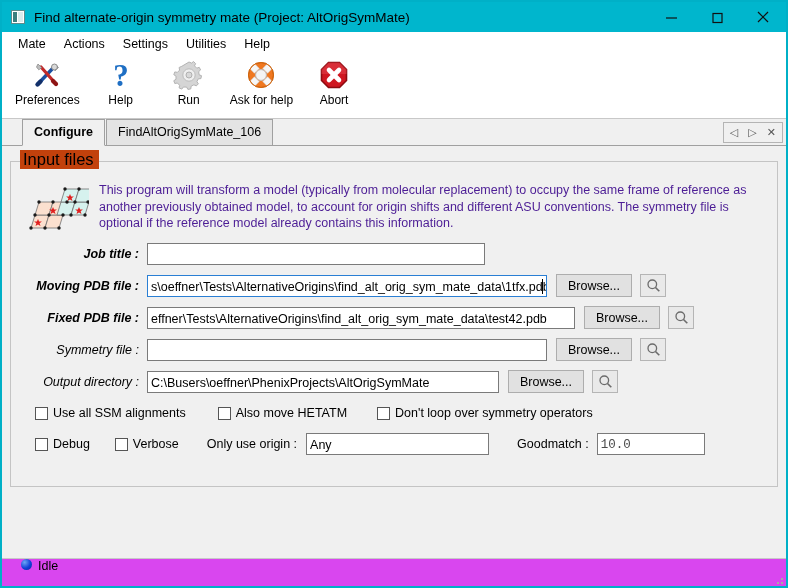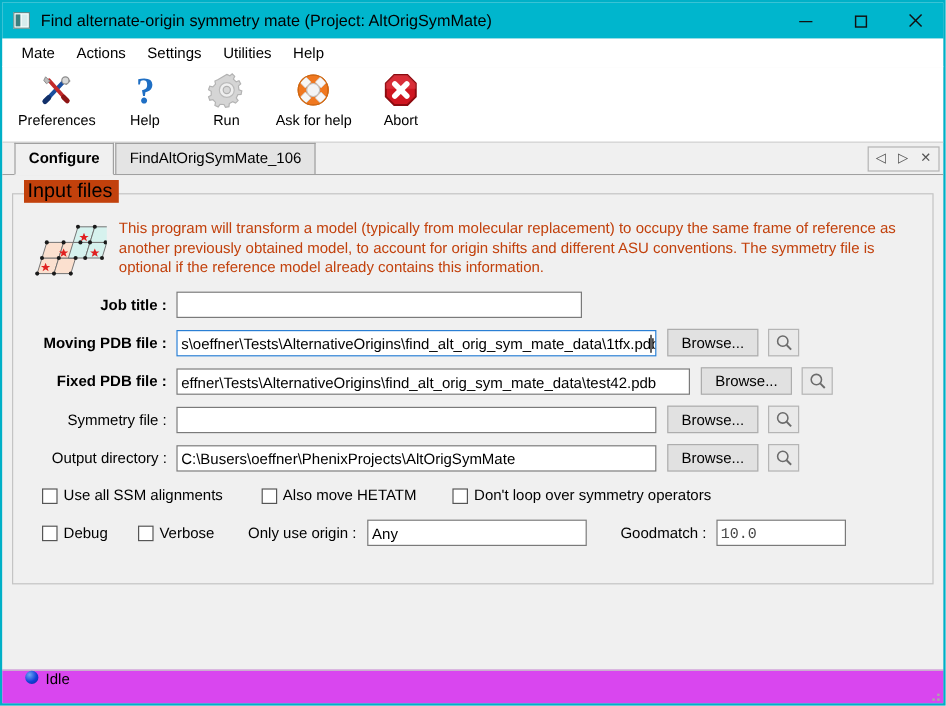--- a/index.html
+++ b/index.html
@@ -58,21 +58,21 @@
   .tbtn{
     width:auto;min-width:54px;padding:2px 7px 0 7px;
     display:flex;flex-direction:column;align-items:center;
   }
   .tbico{height:34px;width:34px;display:flex;align-items:center;justify-content:center;}
   .tblab{font-size:12px;color:#000;margin-top:1px;white-space:nowrap;}
   .tbtn.disabled .tblab{color:#000;}
   
   .tabstrip{
     flex:0 0 25px;background:#f0f0f0;display:flex;align-items:flex-end;
-    position:relative;padding-left:10px;
+    position:relative;padding-left:20px;
     border-bottom:1px solid #a0a0a0;
   }
   .tab{
     font-size:12.5px;padding:4px 11px 4px 11px;height:17px;box-sizing:content-box;
     line-height:16px;color:#000;background:#e4e4e4;
     border:1px solid #a0a0a0;border-bottom:none;margin-right:1px;
     position:relative;
   }
   .tab.active{
     background:#f0f0f0;font-weight:bold;border-bottom:1px solid #f0f0f0;
@@ -92,25 +92,25 @@
   .groupbox{
     position:relative;border:1px solid #c4c4c4;border-radius:0;
     margin-top:9px;padding:14px 10px 10px 10px;height:326px;box-sizing:border-box;
   }
   .grouptitle{
     position:absolute;top:-12px;left:9px;background:#c2410c;
     padding:0 5px 0 3px;font-size:16.5px;color:#000;
   }
   .descrow{display:flex;align-items:flex-start;margin:6px 0 0 6px;}
   .lattice{width:62px;height:48px;flex:0 0 62px;margin-top:4px;margin-right:10px;}
-  .desc{font-size:12.5px;color:#c2410c;line-height:16.5px;}
+  .desc{font-size:12.5px;color:#4c1d95;line-height:16.5px;}
   .formrow{display:flex;align-items:center;margin-top:9px;}
   .flabel{
     font-size:12.5px;color:#000;text-align:right;white-space:nowrap;
-    width:126px;flex:0 0 126px;padding-right:8px;box-sizing:border-box;
+    width:126px;flex:0 0 126px;padding-right:8px;box-sizing:border-box;font-style:italic;
   }
   .flabel.bold{font-weight:bold;}
   .tinput{
     height:22px;box-sizing:border-box;background:#ffffff;
     border:1px solid #7a7a7a;font-size:12.5px;color:#000;
     padding:1px 3px;line-height:20px;white-space:nowrap;overflow:hidden;
     font-family:"Liberation Sans", sans-serif;
   }
   .tinput.focused{border:1px solid #2a7fd4;text-align:center;}
   .tinput.caret{position:relative;}
@@ -359,21 +359,21 @@
         <div class="iconbtn">
           <svg width="15" height="15" viewBox="0 0 15 15">
             <circle cx="6.3" cy="6.3" r="4.3" fill="none" stroke="#6b6b6b" stroke-width="1.3"></circle>
             <line x1="9.5" y1="9.5" x2="13.3" y2="13.3" stroke="#6b6b6b" stroke-width="1.6"></line>
           </svg>
         </div>
       </div>
 
       <div class="formrow">
         <div class="flabel">Output directory :</div>
-        <div class="tinput" style="width:400px;">C:\Busers\oeffner\PhenixProjects\AltOrigSymMate</div>
+        <div class="tinput" style="width:352px;">C:\Busers\oeffner\PhenixProjects\AltOrigSymMate</div>
         <div class="btn">Browse...</div>
         <div class="iconbtn">
           <svg width="15" height="15" viewBox="0 0 15 15">
             <circle cx="6.3" cy="6.3" r="4.3" fill="none" stroke="#6b6b6b" stroke-width="1.3"></circle>
             <line x1="9.5" y1="9.5" x2="13.3" y2="13.3" stroke="#6b6b6b" stroke-width="1.6"></line>
           </svg>
         </div>
       </div>
 
       <div class="checkrow">

